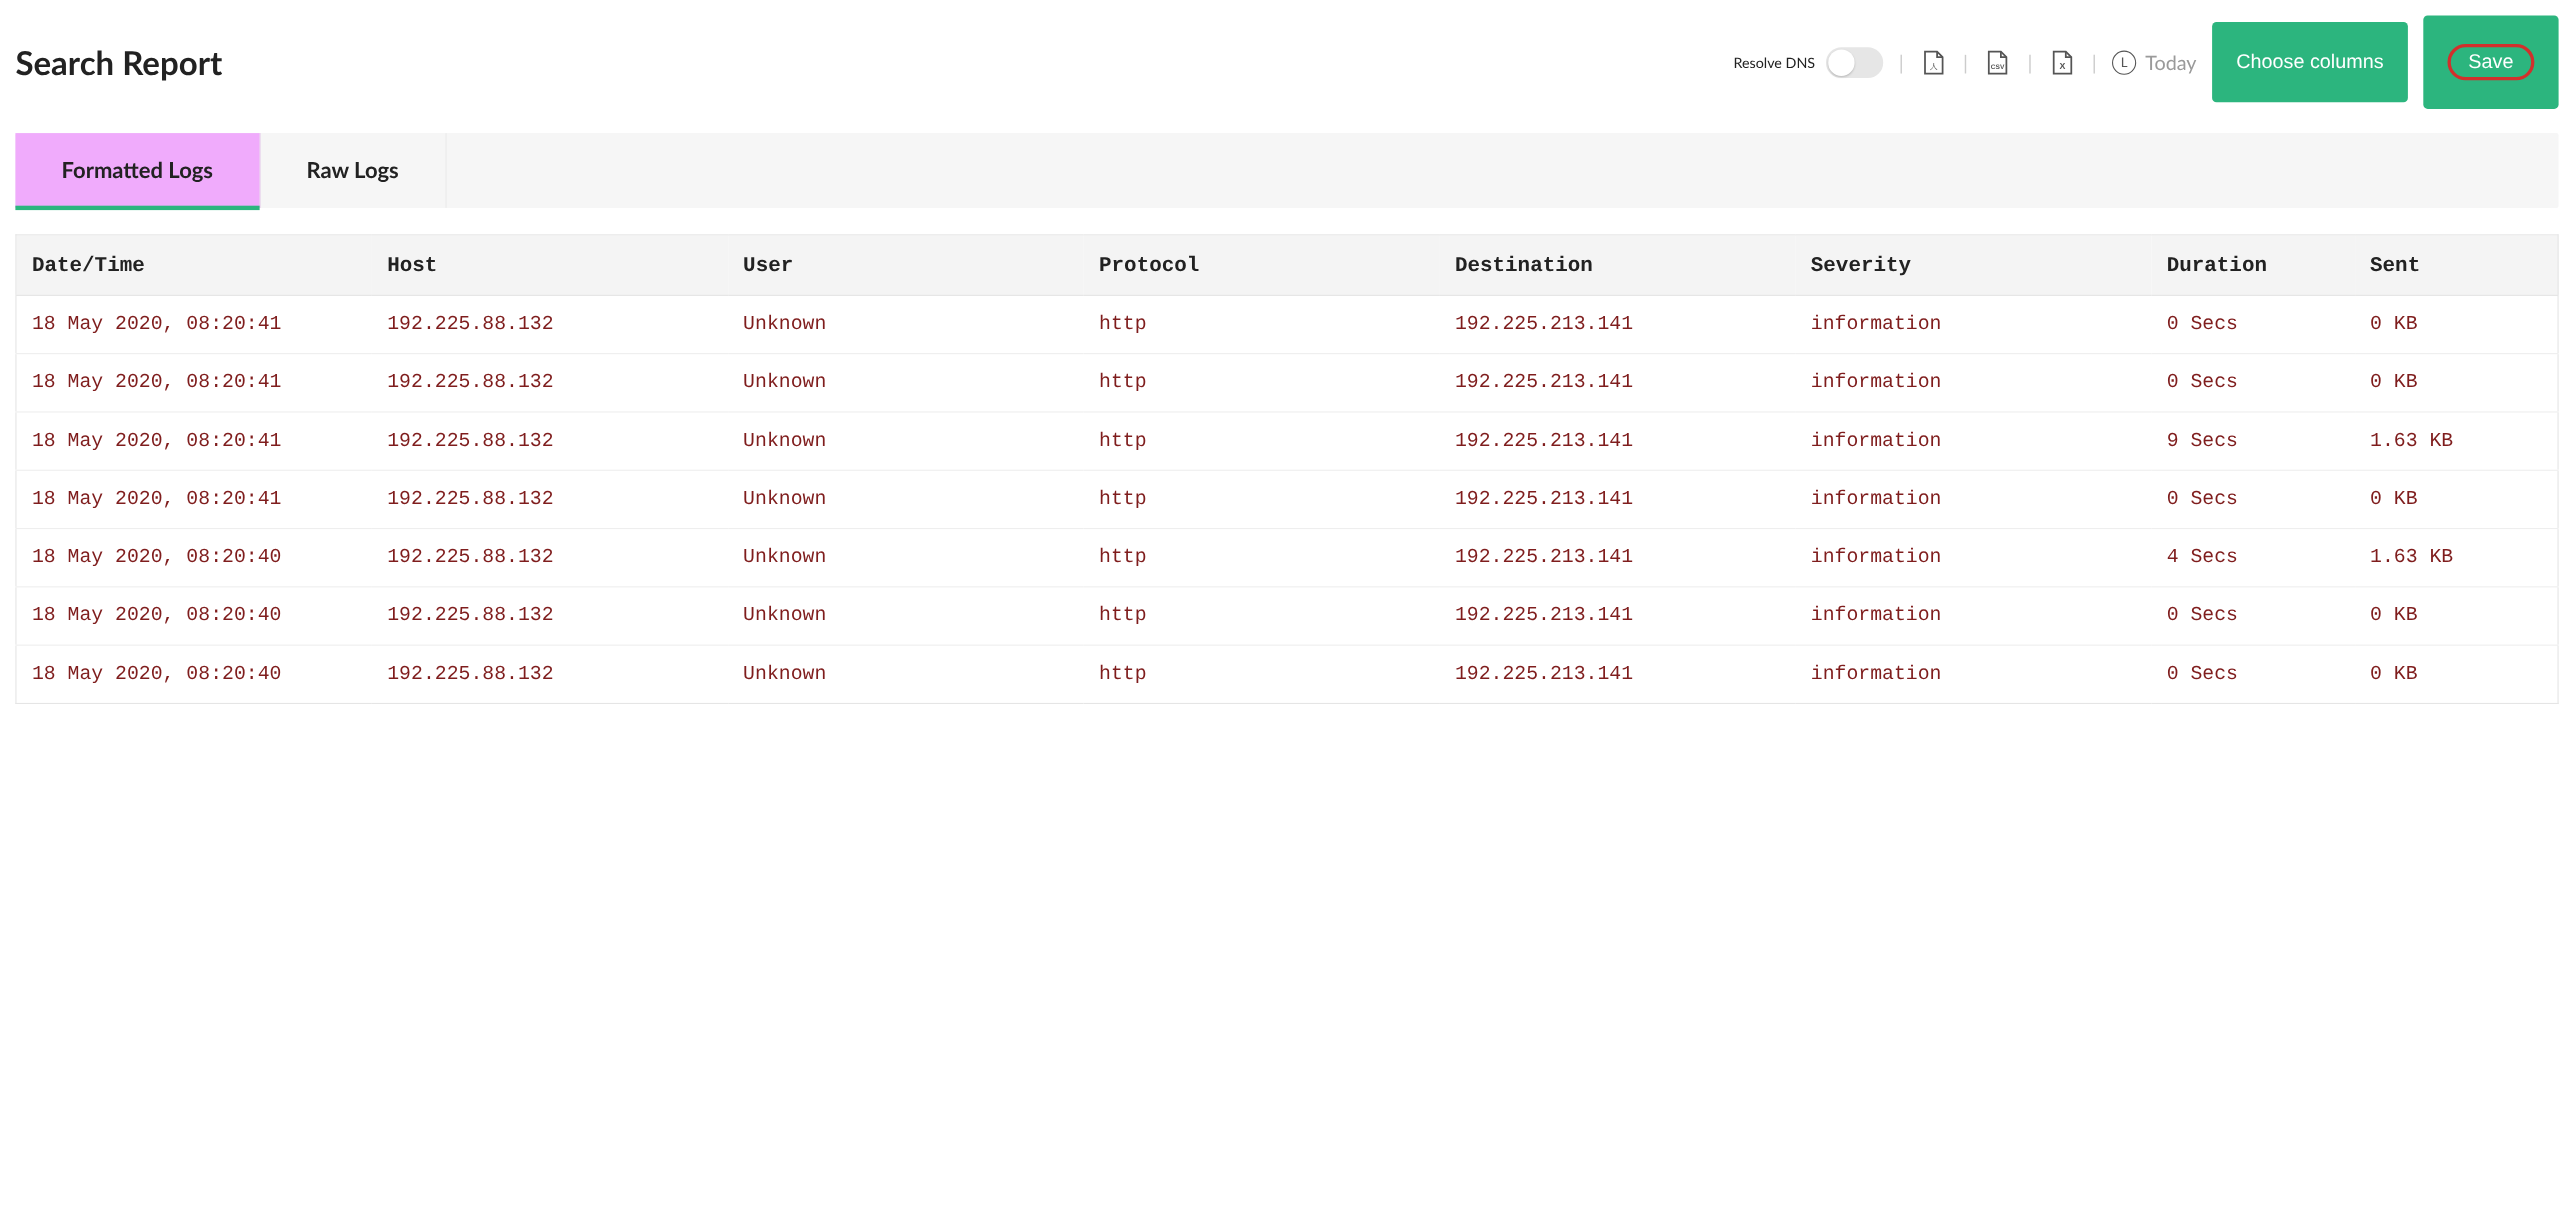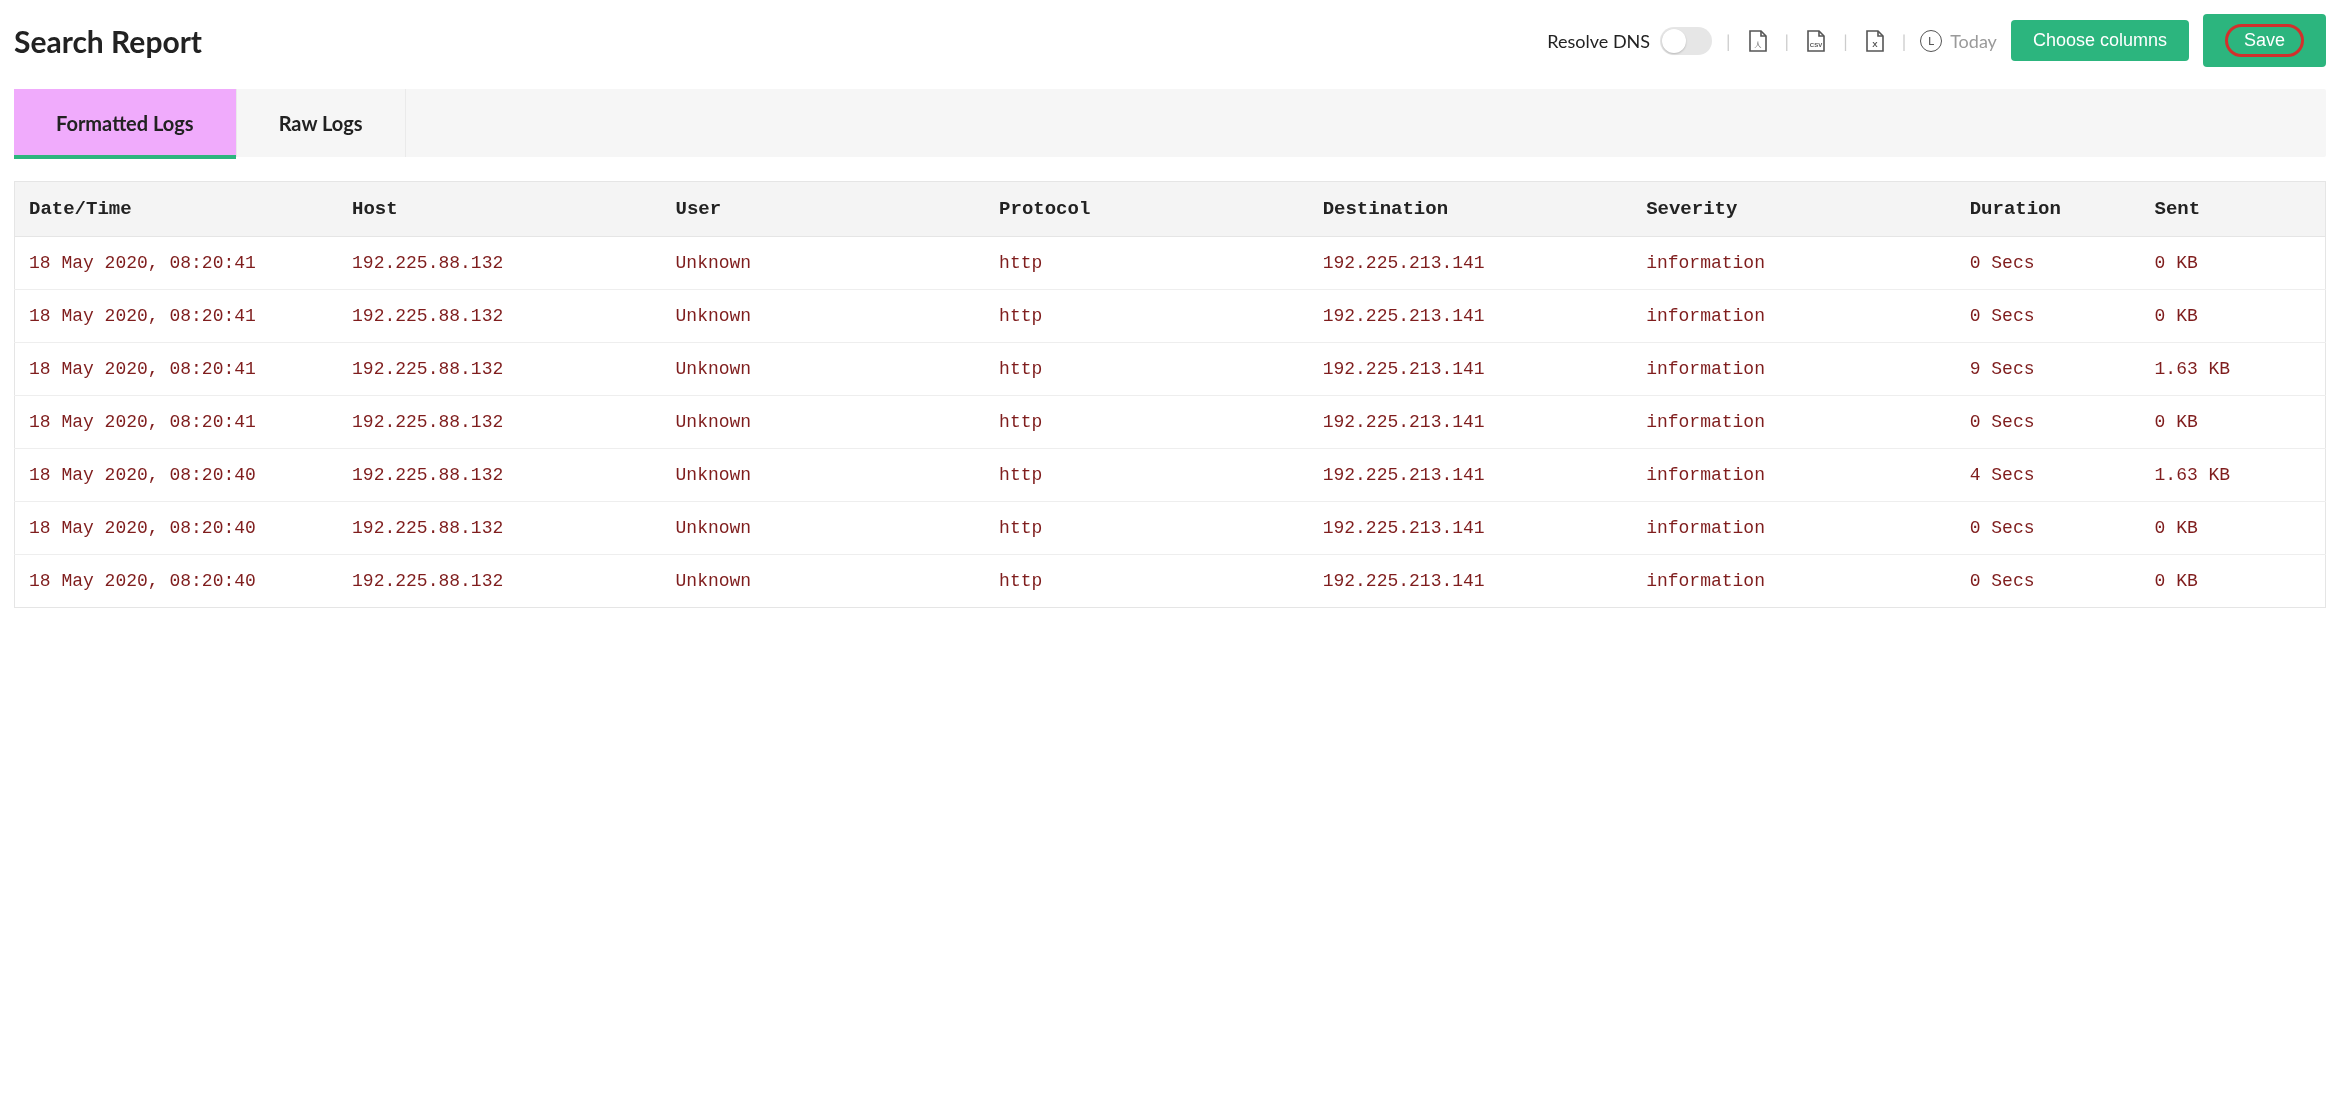--- a/index.html
+++ b/index.html
@@ -22,21 +22,21 @@
     }
     .header-actions {
       display: flex;
       align-items: center;
       gap: 14px;
     }
     .resolve-dns {
       display: flex;
       align-items: center;
       gap: 10px;
-      font-size: 18px;
+      font-size: 13px;
       color: #222;
     }
     .toggle {
       width: 52px;
       height: 28px;
       border-radius: 14px;
       background: #e6e6e6;
       position: relative;
       cursor: pointer;
     }
@@ -77,21 +77,21 @@
       height: 22px;
       border: 1.5px solid #555;
       border-radius: 50%;
       display: flex;
       align-items: center;
       justify-content: center;
       font-size: 12px;
       color: #555;
     }
     .btn {
-      padding: 10px 22px;
+      padding: 26px 22px;
       border: none;
       border-radius: 4px;
       font-size: 18px;
       font-weight: 500;
       cursor: pointer;
       color: #fff;
       background: #2cb57e;
     }
     .save-highlight {
       border: 3px solid #d2302c;

